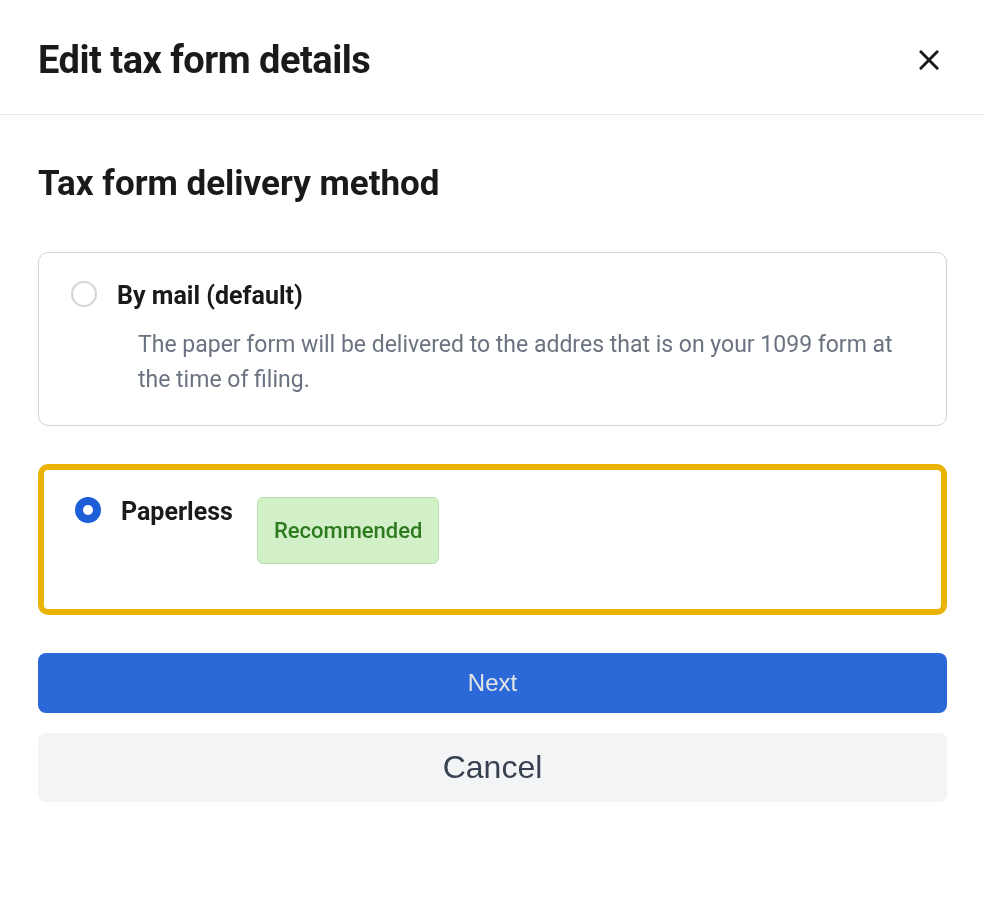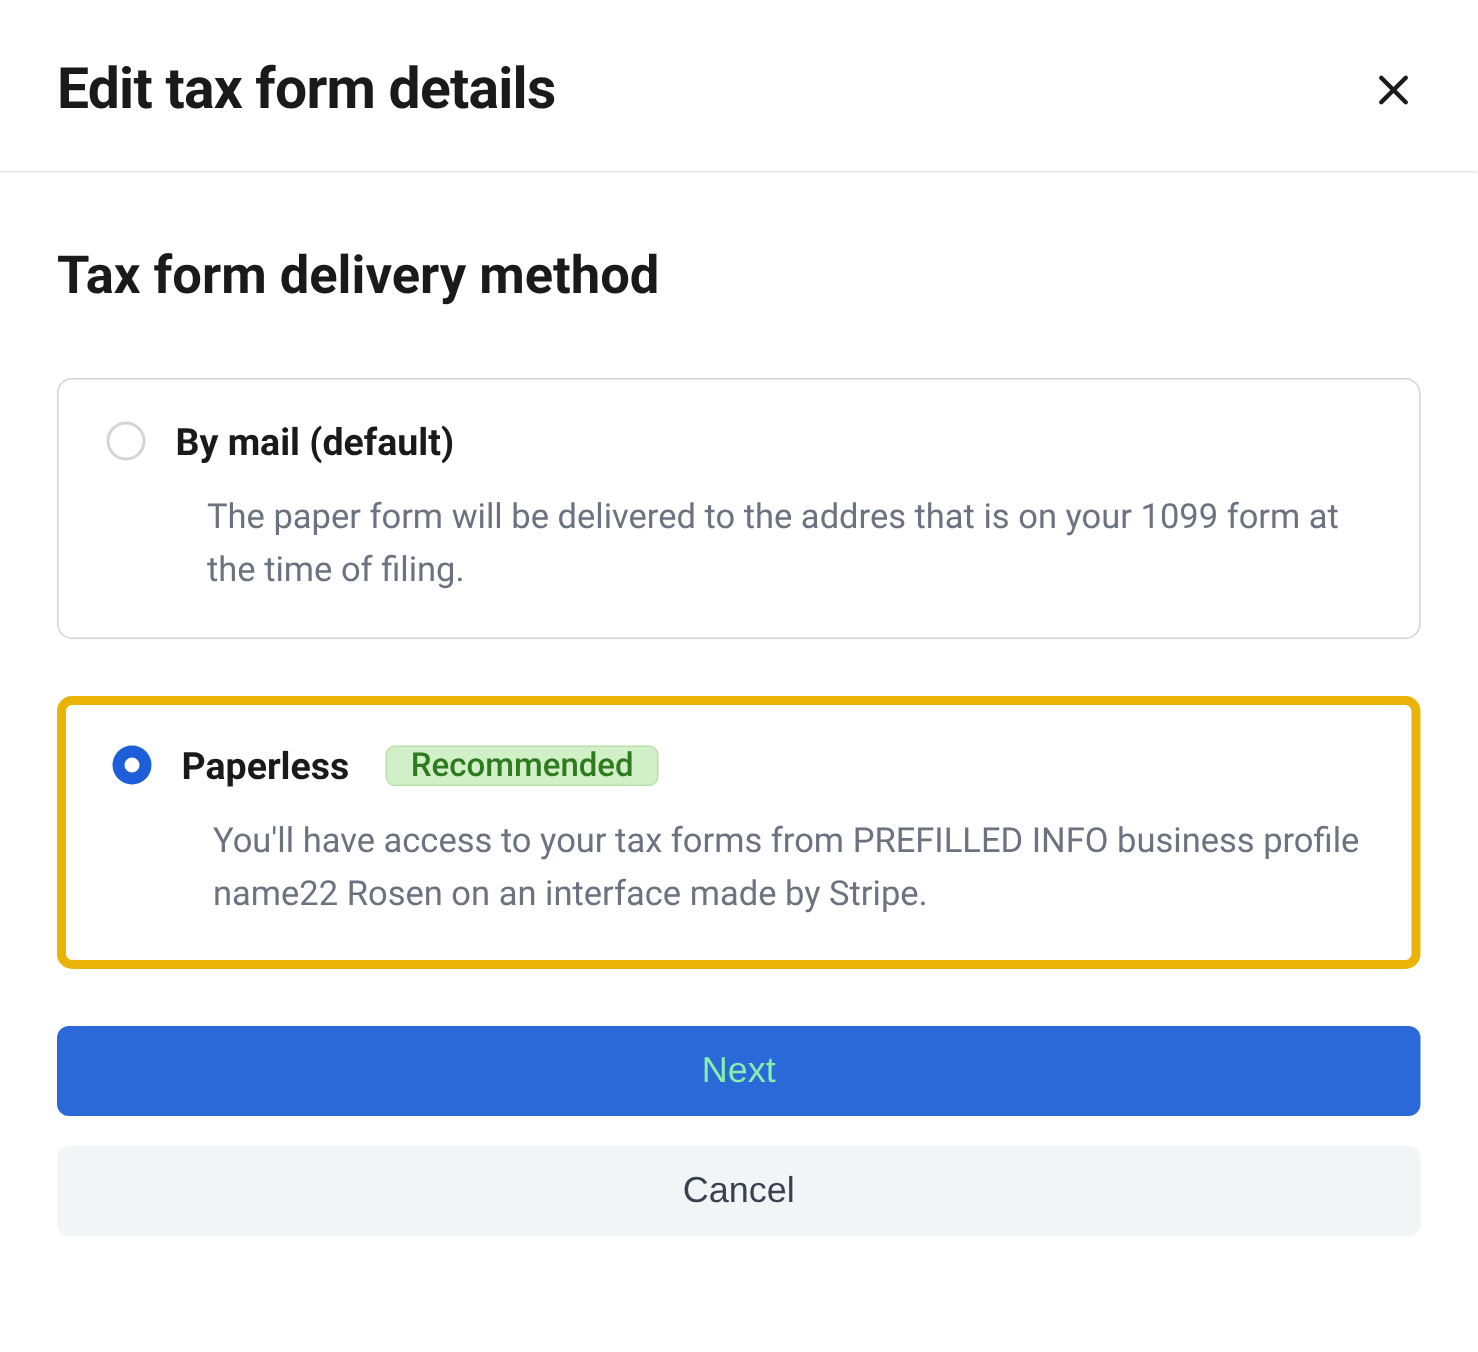--- a/index.html
+++ b/index.html
@@ -107,53 +107,53 @@
       font-weight: 700;
       color: #1a1a1a;
     }
     
     .badge {
       background: #d1f0c7;
       border: 1px solid #b8e0a8;
       color: #2d7a1f;
       font-size: 22px;
       font-weight: 500;
-      padding: 0 16px;
+      padding: 20px 16px;
       border-radius: 6px;
       margin-left: 4px;
     }
     
     .radio-description {
       font-size: 23px;
       color: #6b7280;
       line-height: 1.5;
       margin-left: 67px;
     }
     
     .button-primary {
       width: 100%;
       background: #2b68d8;
-      color: #86efac;
+      color: #e5e5e5;
       border: none;
       border-radius: 8px;
       padding: 16px;
       font-size: 24px;
       font-weight: 500;
       cursor: pointer;
       margin-bottom: 20px;
     }
     
     .button-secondary {
       width: 100%;
       background: #f3f4f6;
       color: #374151;
       border: none;
       border-radius: 8px;
       padding: 16px;
-      font-size: 24px;
+      font-size: 32px;
       font-weight: 500;
       cursor: pointer;
     }
   </style>
 </head>
 <body>
 
 <div class="modal-header">
   <h1 class="modal-title">Edit tax form details</h1>
   <button class="close-button">
@@ -174,18 +174,17 @@
     </div>
     <p class="radio-description">The paper form will be delivered to the addres that is on your 1099 form at the time of filing.</p>
   </div>
   
   <div class="radio-option selected">
     <div class="radio-option-header">
       <div class="radio-circle checked"></div>
       <span class="radio-label">Paperless</span>
       <span class="badge">Recommended</span>
     </div>
-    <p class="radio-description">You'll have access to your tax forms from PREFILLED INFO business profile name22 Rosen on an interface made by Stripe.</p>
   </div>
   
   <button class="button-primary">Next</button>
   <button class="button-secondary">Cancel</button>
 </div>
 
 </body></html>

